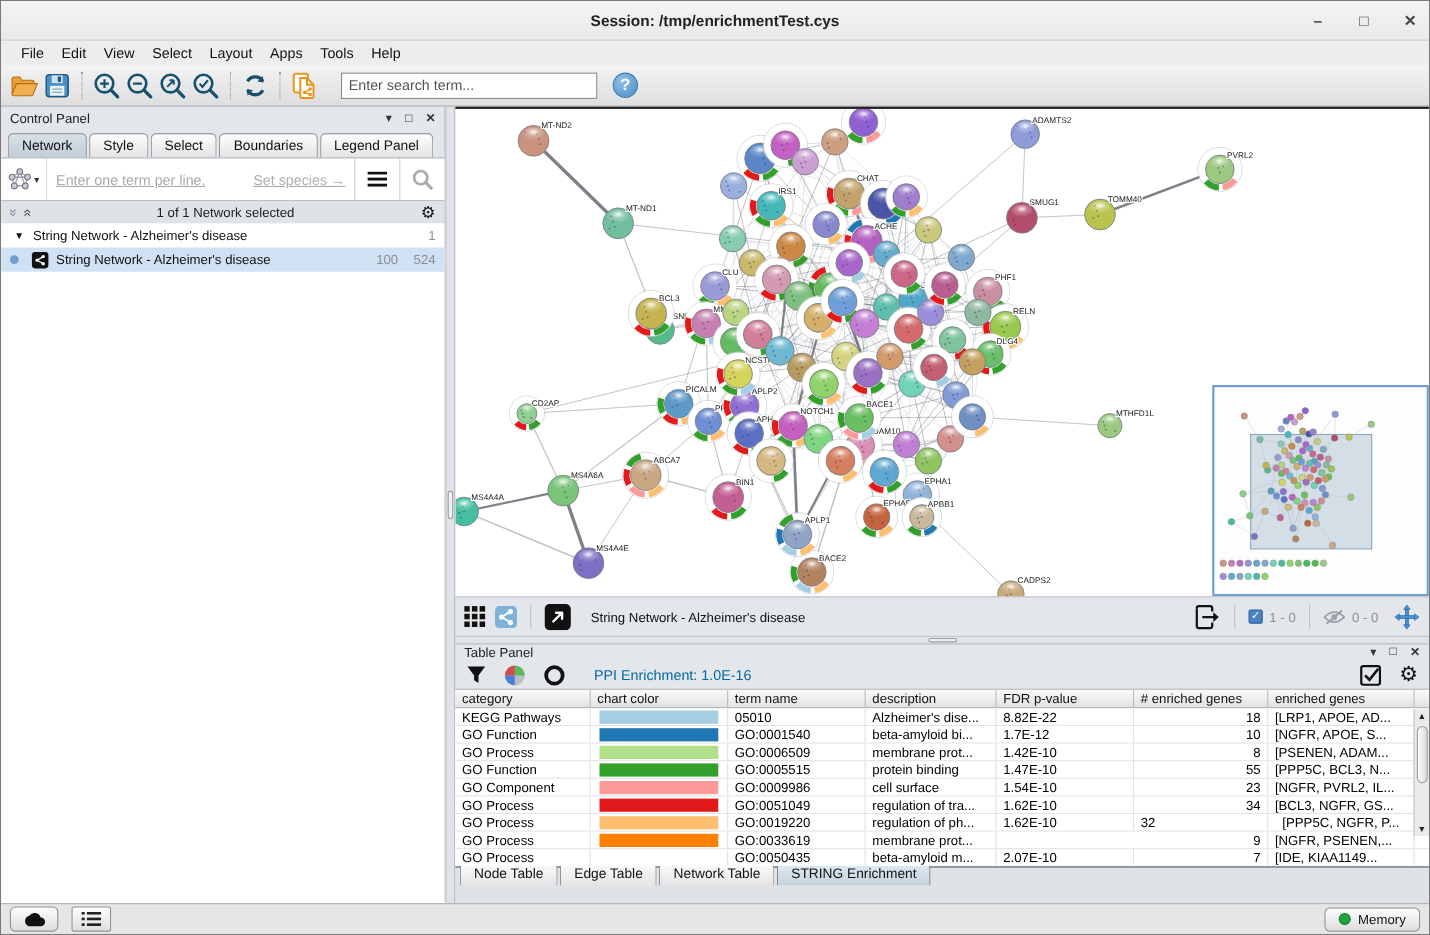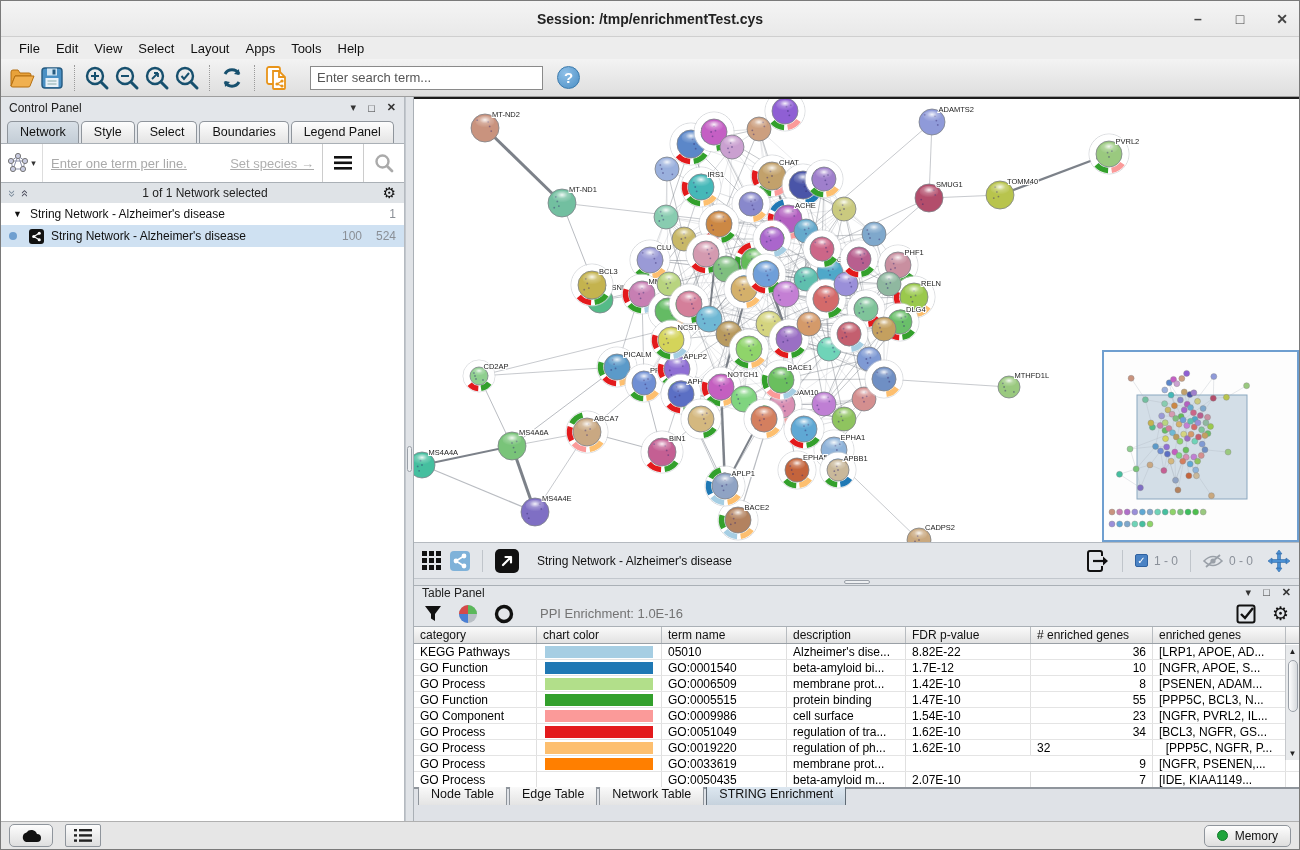--- a/index.html
+++ b/index.html
@@ -56,21 +56,21 @@
   .net-toolbar{height:36px;background:#e3e6ea;border-top:1px solid #b5bac0;display:flex;align-items:center;padding:0 8px;gap:8px;flex:0 0 auto;}
   .net-title{font-size:12px;color:#111;margin-left:10px;flex:1;}
   .badge-group{display:flex;align-items:center;gap:6px;color:#8a9099;font-size:12px;}
   .net-vsep{width:1px;height:22px;background:#c0c5cb;margin:0 4px;}
   .hsplit{height:8px;background:#e0e3e7;border-top:1px solid #c2c7cd;border-bottom:1px solid #aab0b6;display:flex;align-items:center;justify-content:center;flex:0 0 auto;}
   .hsplit .pill{height:4px;width:26px;border:1px solid #9aa0a8;border-radius:3px;background:#eef0f2;}
   
   .table-panel{flex:1;background:#e3e6ea;display:flex;flex-direction:column;min-height:0;}
   .tp-header{height:19px;display:flex;align-items:flex-start;padding:0 8px;font-size:12px;color:#222;}
   .tp-toolbar{height:30px;display:flex;align-items:center;padding:0 10px;gap:16px;}
-  .ppi-label{font-size:13px;color:#737373;margin-left:10px;flex:1;}
+  .ppi-label{font-size:13px;color:#0369a1;margin-left:10px;flex:1;}
   .grid-table{background:#fff;position:relative;flex:0 0 auto;}
   .thead{display:flex;height:18px;border-top:1px solid #aab0b6;border-bottom:1px solid #9aa0a6;background:linear-gradient(#fafafa,#e2e2e2);}
   .th{font-size:12px;color:#111;padding:1px 6px;border-right:1px solid #b8bcc0;overflow:hidden;white-space:nowrap;}
   .tbody{height:143px;overflow:hidden;position:relative;background:#fff;}
   .tr{display:flex;height:16px;border-bottom:1px solid #e4e4e4;}
   .td{font-size:12px;color:#000;padding:0 6px;border-right:1px solid #e0e0e0;overflow:hidden;white-space:nowrap;line-height:16px;}
   .swatch{height:12px;margin:2px 2px;flex:1;}
   .vscroll{position:absolute;right:0;top:19px;width:14px;bottom:27px;background:#e8eaec;border-left:1px solid #c5c8cc;display:flex;flex-direction:column;align-items:center;}
   .vscroll .arrow{font-size:8px;color:#222;height:13px;display:flex;align-items:center;justify-content:center;}
   .vscroll .thumb{width:10px;height:52px;background:linear-gradient(90deg,#fdfdfd,#d7dadd);border:1px solid #9aa0a8;border-radius:5px;margin:2px 0;}
@@ -2073,21 +2073,21 @@
             </div>
           <div class="tbody" id="tbody">
               <div class="tr">
                 <div class="td" style="width: 123px;">KEGG Pathways</div>
                 <div class="td" style="width: 125px; display: flex;">
                   <div class="swatch" style="background: rgb(166, 206, 227);"></div>
                 </div>
                 <div class="td" style="width: 125px;">05010</div>
                 <div class="td" style="width: 119px;">Alzheimer's dise...</div>
                 <div class="td" style="width: 125px;">8.82E-22</div>
-                <div class="td" style="width: 122px; text-align: right;">36</div>
+                <div class="td" style="width: 122px; text-align: right;">18</div>
                 <div class="td" style="width: 133px;">[LRP1, APOE, AD...</div>
               </div>
               <div class="tr">
                 <div class="td" style="width: 123px;">GO Function</div>
                 <div class="td" style="width: 125px; display: flex;">
                   <div class="swatch" style="background: rgb(31, 120, 180);"></div>
                 </div>
                 <div class="td" style="width: 125px;">GO:0001540</div>
                 <div class="td" style="width: 119px;">beta-amyloid bi...</div>
                 <div class="td" style="width: 125px;">1.7E-12</div>

